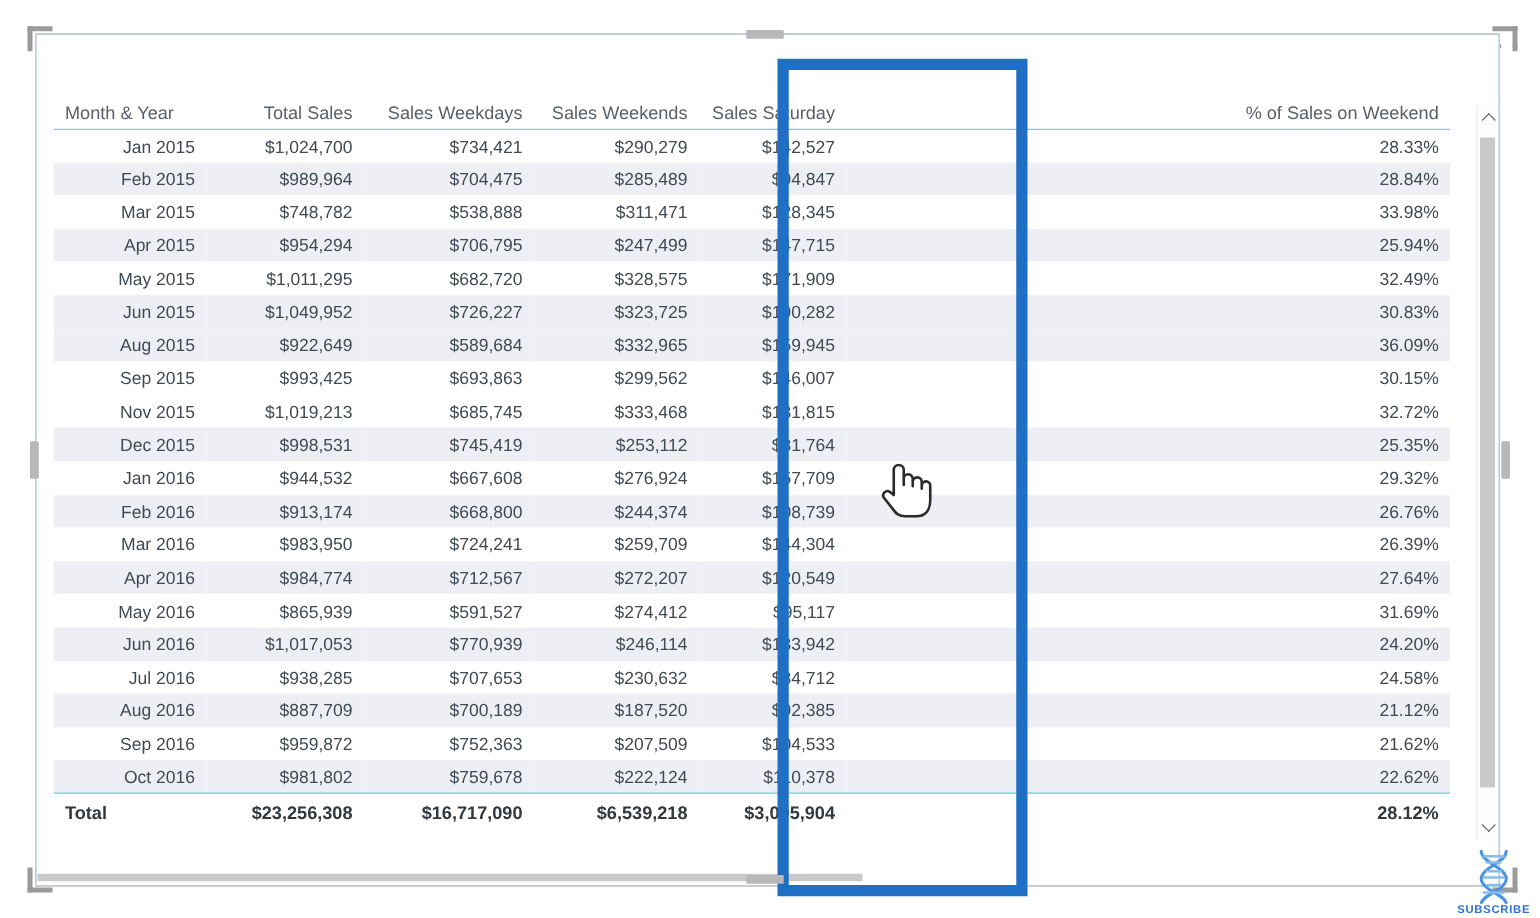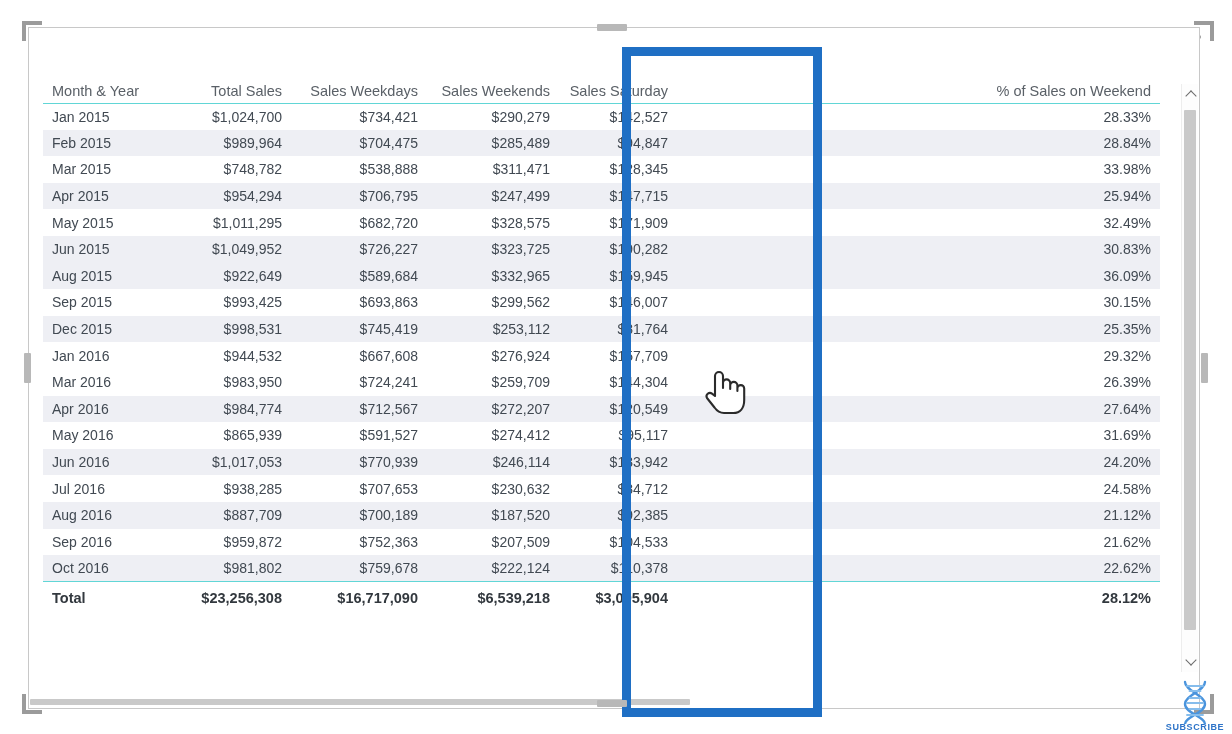--- a/index.html
+++ b/index.html
@@ -51,21 +51,21 @@
   tbody td {
     font-size: 14px;
     color: #3a4category;
     color: #414952;
     padding: 5px 9px;
     text-align: right;
     white-space: nowrap;
     height: 26.6px;
     line-height: 16px;
   }
-  tbody td.left { text-align:left; }
+  tbody td.left { text-align:right; }
   tbody tr.alt td { background: #eeeff4; }
   tfoot td {
     font-size: 14.5px;
     color: #32383e;
     font-weight: bold;
     padding: 8px 9px 6px 9px;
     text-align: right;
     white-space: nowrap;
     border-top: 1.7px solid #61d6d6;
   }
@@ -262,35 +262,51 @@
                 <td>36.09%</td>
               </tr>
               <tr>
                 <td class="left">Sep 2015</td>
                 <td>$993,425</td>
                 <td>$693,863</td>
                 <td>$299,562</td>
                 <td>$146,007</td>
                 <td>30.15%</td>
               </tr>
+              <tr>
+                <td class="left">Nov 2015</td>
+                <td>$1,019,213</td>
+                <td>$685,745</td>
+                <td>$333,468</td>
+                <td>$131,815</td>
+                <td>32.72%</td>
+              </tr>
               <tr class="alt">
                 <td class="left">Dec 2015</td>
                 <td>$998,531</td>
                 <td>$745,419</td>
                 <td>$253,112</td>
                 <td>$81,764</td>
                 <td>25.35%</td>
               </tr>
               <tr>
                 <td class="left">Jan 2016</td>
                 <td>$944,532</td>
                 <td>$667,608</td>
                 <td>$276,924</td>
                 <td>$157,709</td>
                 <td>29.32%</td>
+              </tr>
+              <tr class="alt">
+                <td class="left">Feb 2016</td>
+                <td>$913,174</td>
+                <td>$668,800</td>
+                <td>$244,374</td>
+                <td>$108,739</td>
+                <td>26.76%</td>
               </tr>
               <tr>
                 <td class="left">Mar 2016</td>
                 <td>$983,950</td>
                 <td>$724,241</td>
                 <td>$259,709</td>
                 <td>$144,304</td>
                 <td>26.39%</td>
               </tr>
               <tr class="alt">

